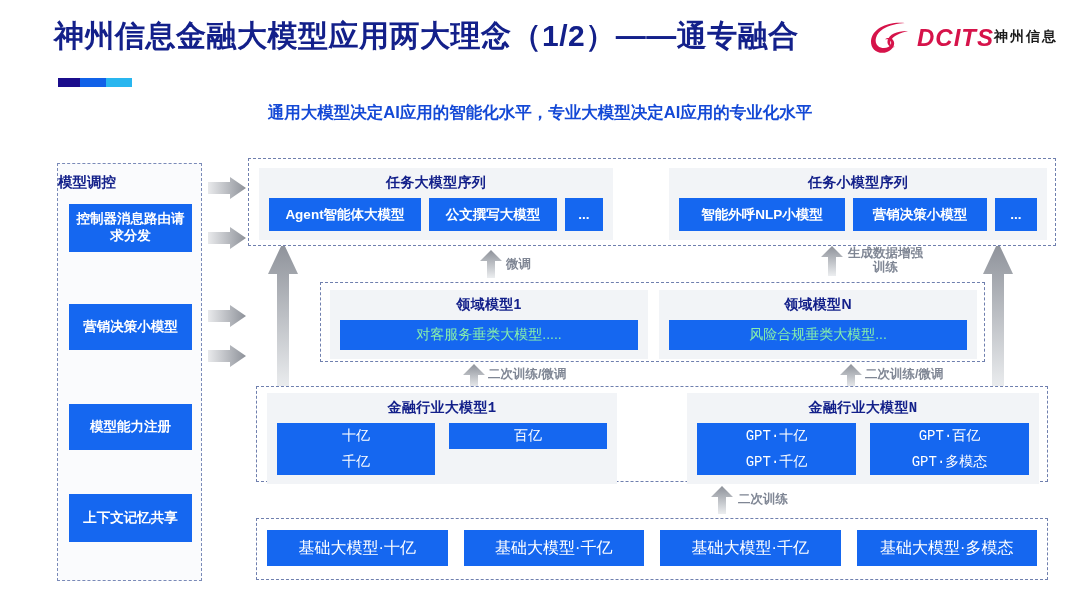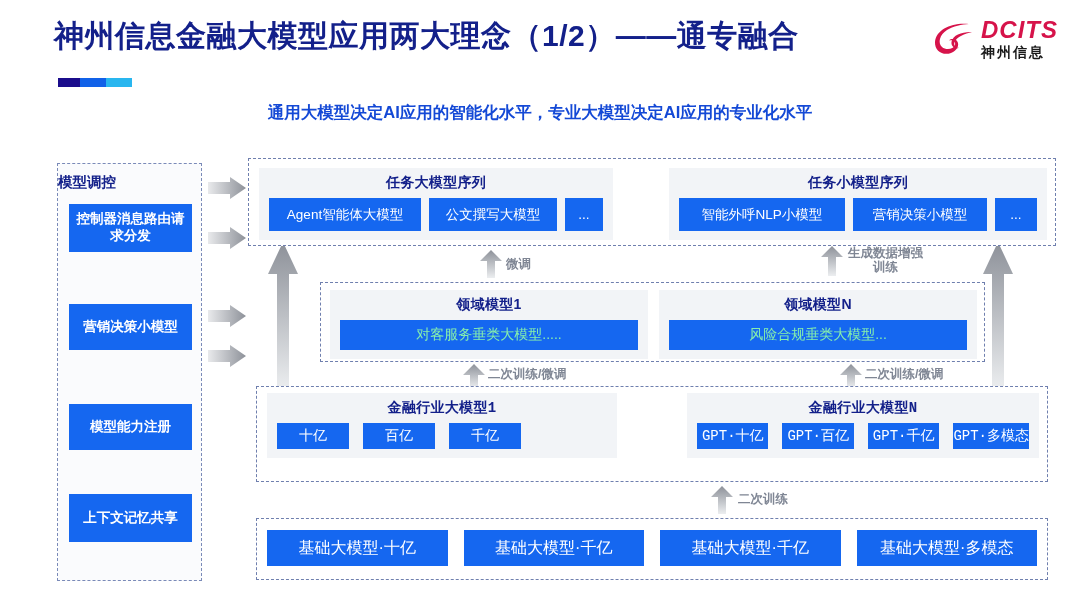--- a/index.html
+++ b/index.html
@@ -18,21 +18,21 @@
     color: #13208a; white-space: nowrap;
   }
   .accent-bar { position: absolute; left: 58px; top: 78px; display: flex; width: 74px; height: 9px; }
   .accent-bar i { display: block; height: 100%; }
   .accent-bar i:nth-child(1){ width: 22px; background:#1b0d8c; }
   .accent-bar i:nth-child(2){ width: 26px; background:#1161e8; }
   .accent-bar i:nth-child(3){ width: 26px; background:#29b6ef; }
 
   .logo { position: absolute; right: 22px; top: 18px; display: flex; align-items: center; gap: 6px; }
   .logo-mark { width: 44px; height: 40px; }
-  .logo-text { display: flex; flex-direction: column; align-items: flex-start; line-height: 1; }
+  .logo-text { display: flex; flex-direction: row; align-items: flex-start; line-height: 1; }
   .logo-en { font-size: 24px; font-weight: 800; color: #d6134a; letter-spacing: 1px; font-style: italic; }
   .logo-cn { font-size: 14px; font-weight: 700; color: #1a1a1a; letter-spacing: 2px; margin-top: 3px; }
 
   .subtitle {
     position: absolute; left: 0; right: 0; top: 102px; text-align: center;
     font-size: 16.5px; font-weight: 700; color: #1449d6;
   }
 
   
   .ctrl-col {
@@ -71,42 +71,42 @@
   .tier1 { left: 0; top: 0; width: 808px; height: 88px; }
   .panel {
     position: absolute; background: #f2f4f7; padding: 6px 10px 9px;
   }
   .panel-title {
     text-align: center; font-size: 14px; font-weight: 700; color: #13208a;
     margin-bottom: 6px; letter-spacing: .3px;
   }
   .chip-row { display: flex; gap: 8px; }
   .chip {
-    background: #1567f0; color: #fff; font-size: 13.5px; font-weight: 400;
+    background: #1567f0; color: #fff; font-size: 13.5px; font-weight: 700;
     height: 33px; display: flex; align-items: center; justify-content: center;
     white-space: nowrap; padding: 0 6px;
   }
 
   .p1a { left: 10px; top: 9px; width: 354px; }
   .p1b { left: 420px; top: 9px; width: 378px; }
 
   
   .tier2 { left: 72px; top: 124px; width: 665px; height: 80px; }
   .p2a { left: 9px; top: 7px; width: 318px; }
   .p2b { left: 338px; top: 7px; width: 318px; }
   .bar {
     background: #1567f0; color: #86efac; font-size: 14px; height: 30px;
     display: flex; align-items: center; justify-content: center; white-space: nowrap;
   }
 
   
   .tier3 { left: 8px; top: 228px; width: 792px; height: 96px; font-family: Liberation Mono, monospace; }
   .p3a { left: 10px; top: 6px; width: 350px; }
   .p3b { left: 430px; top: 6px; width: 352px; }
-  .grid2 { display: grid; grid-template-columns: 1fr 1fr 1fr 1fr; gap: 0 14px; }
+  .grid2 { display: grid; grid-template-columns: 1fr 1fr; gap: 0 14px; }
   .cell {
     background: #1567f0; color: #fff; font-size: 14px; height: 26px;
     display: flex; align-items: center; justify-content: center; white-space: nowrap;
   }
 
   
   .tier4 { left: 8px; top: 360px; width: 792px; height: 62px; }
   .base-row { display: flex; gap: 16px; padding: 11px 10px; }
   .base-chip {
     flex: 1; background: #1567f0; color: #fff; font-size: 16px; font-weight: 500;

